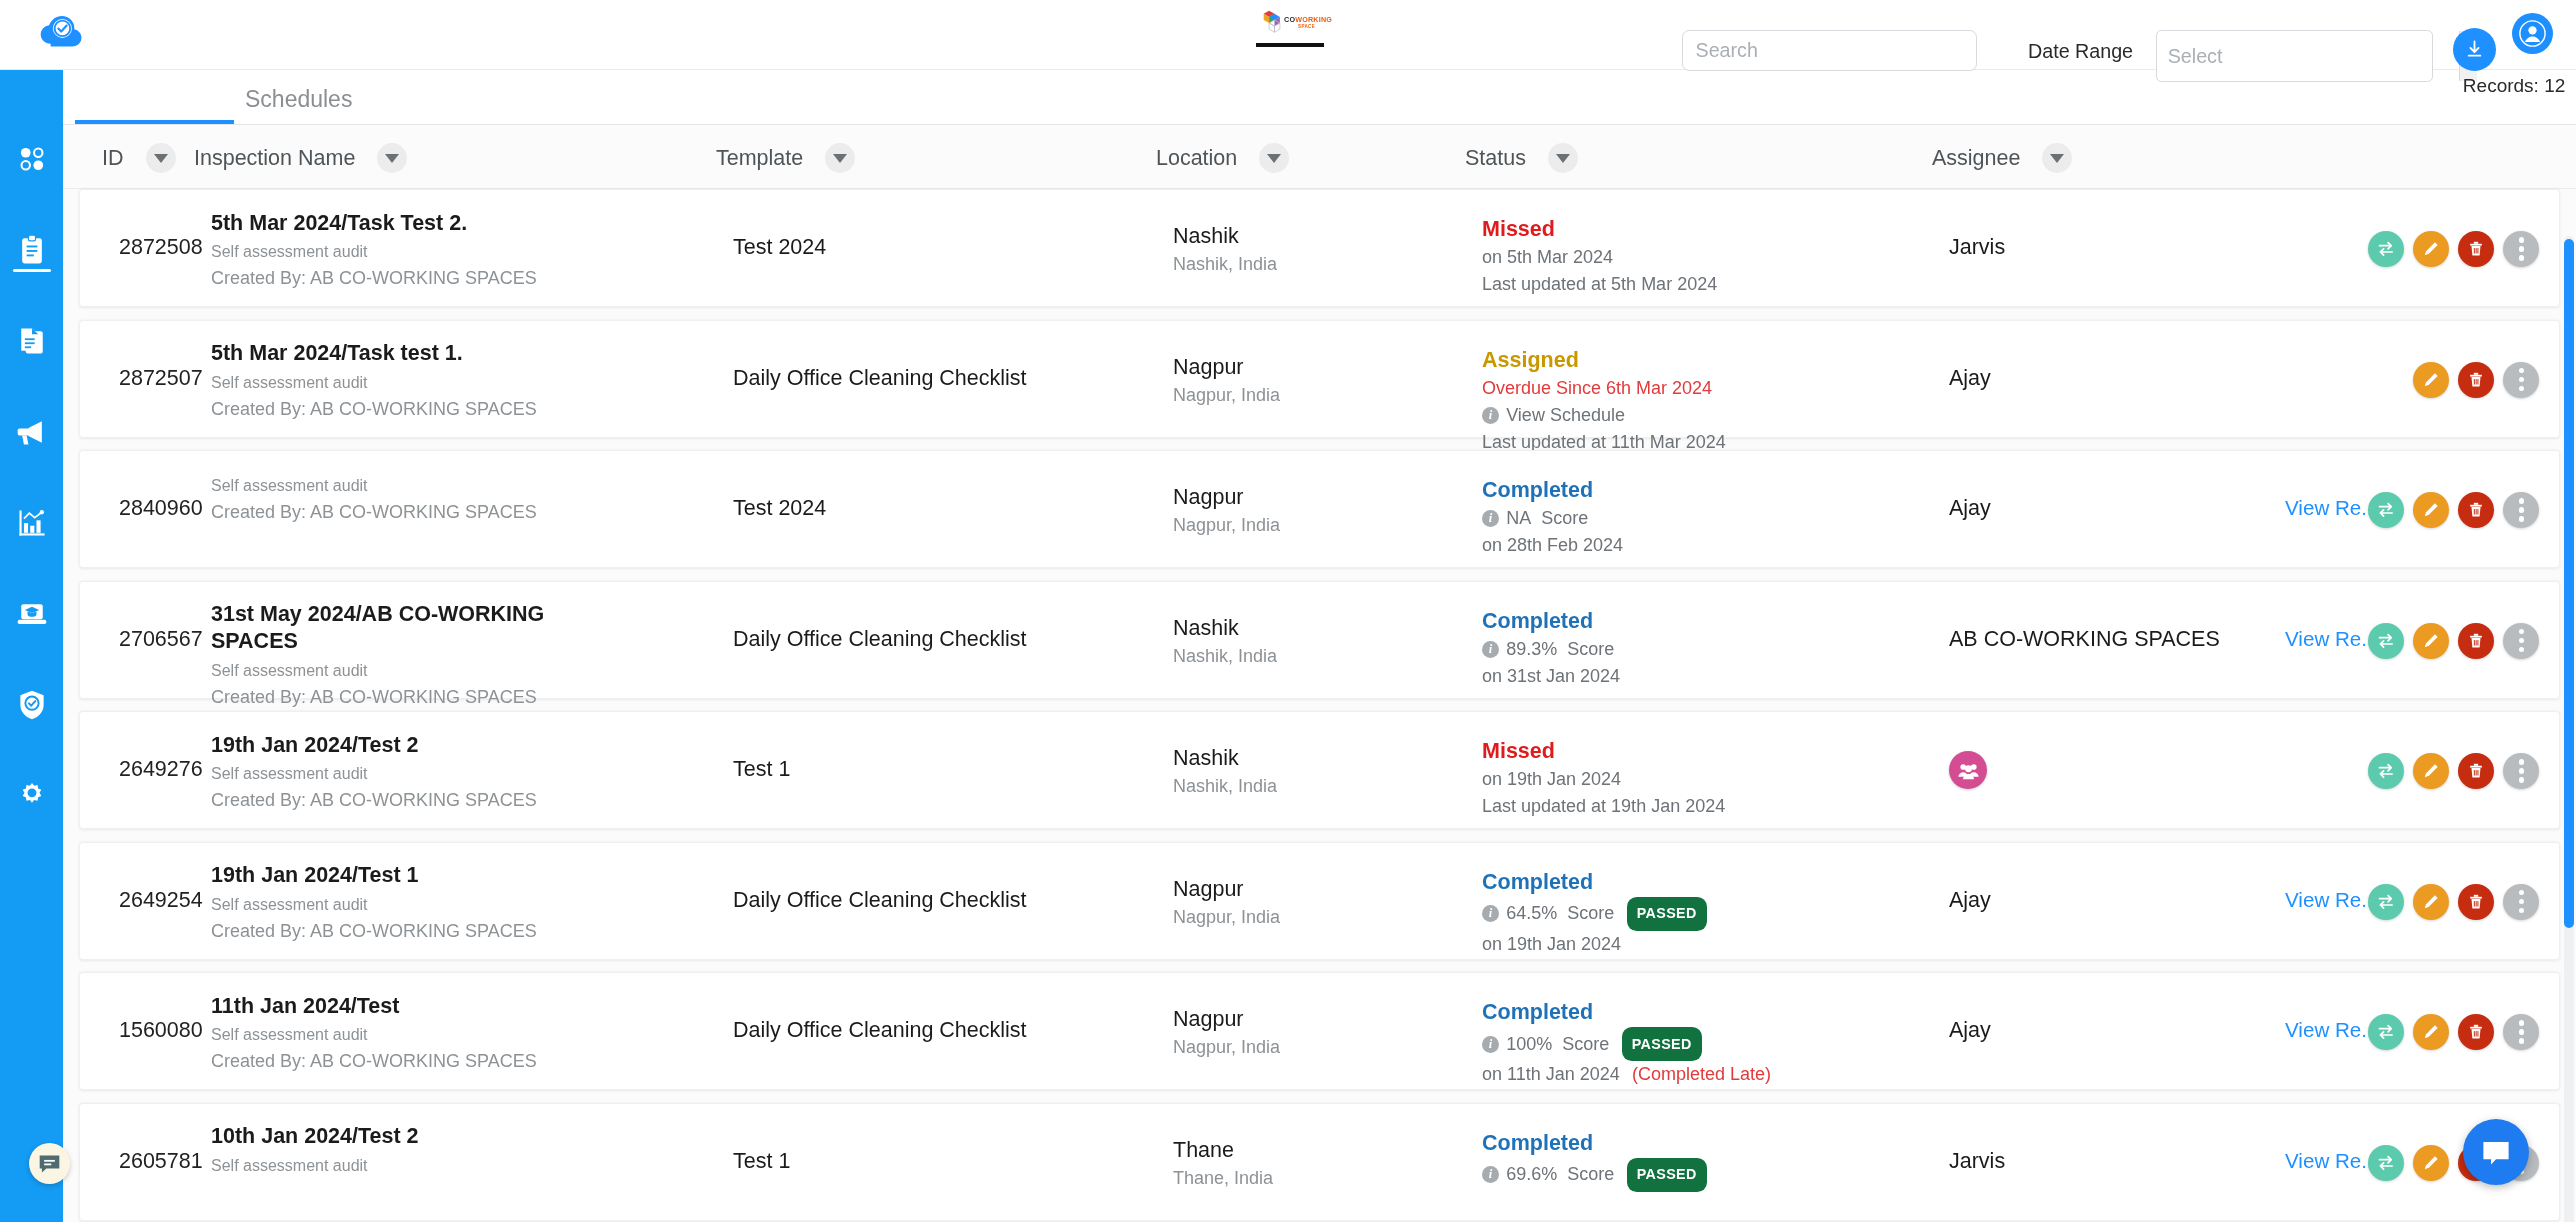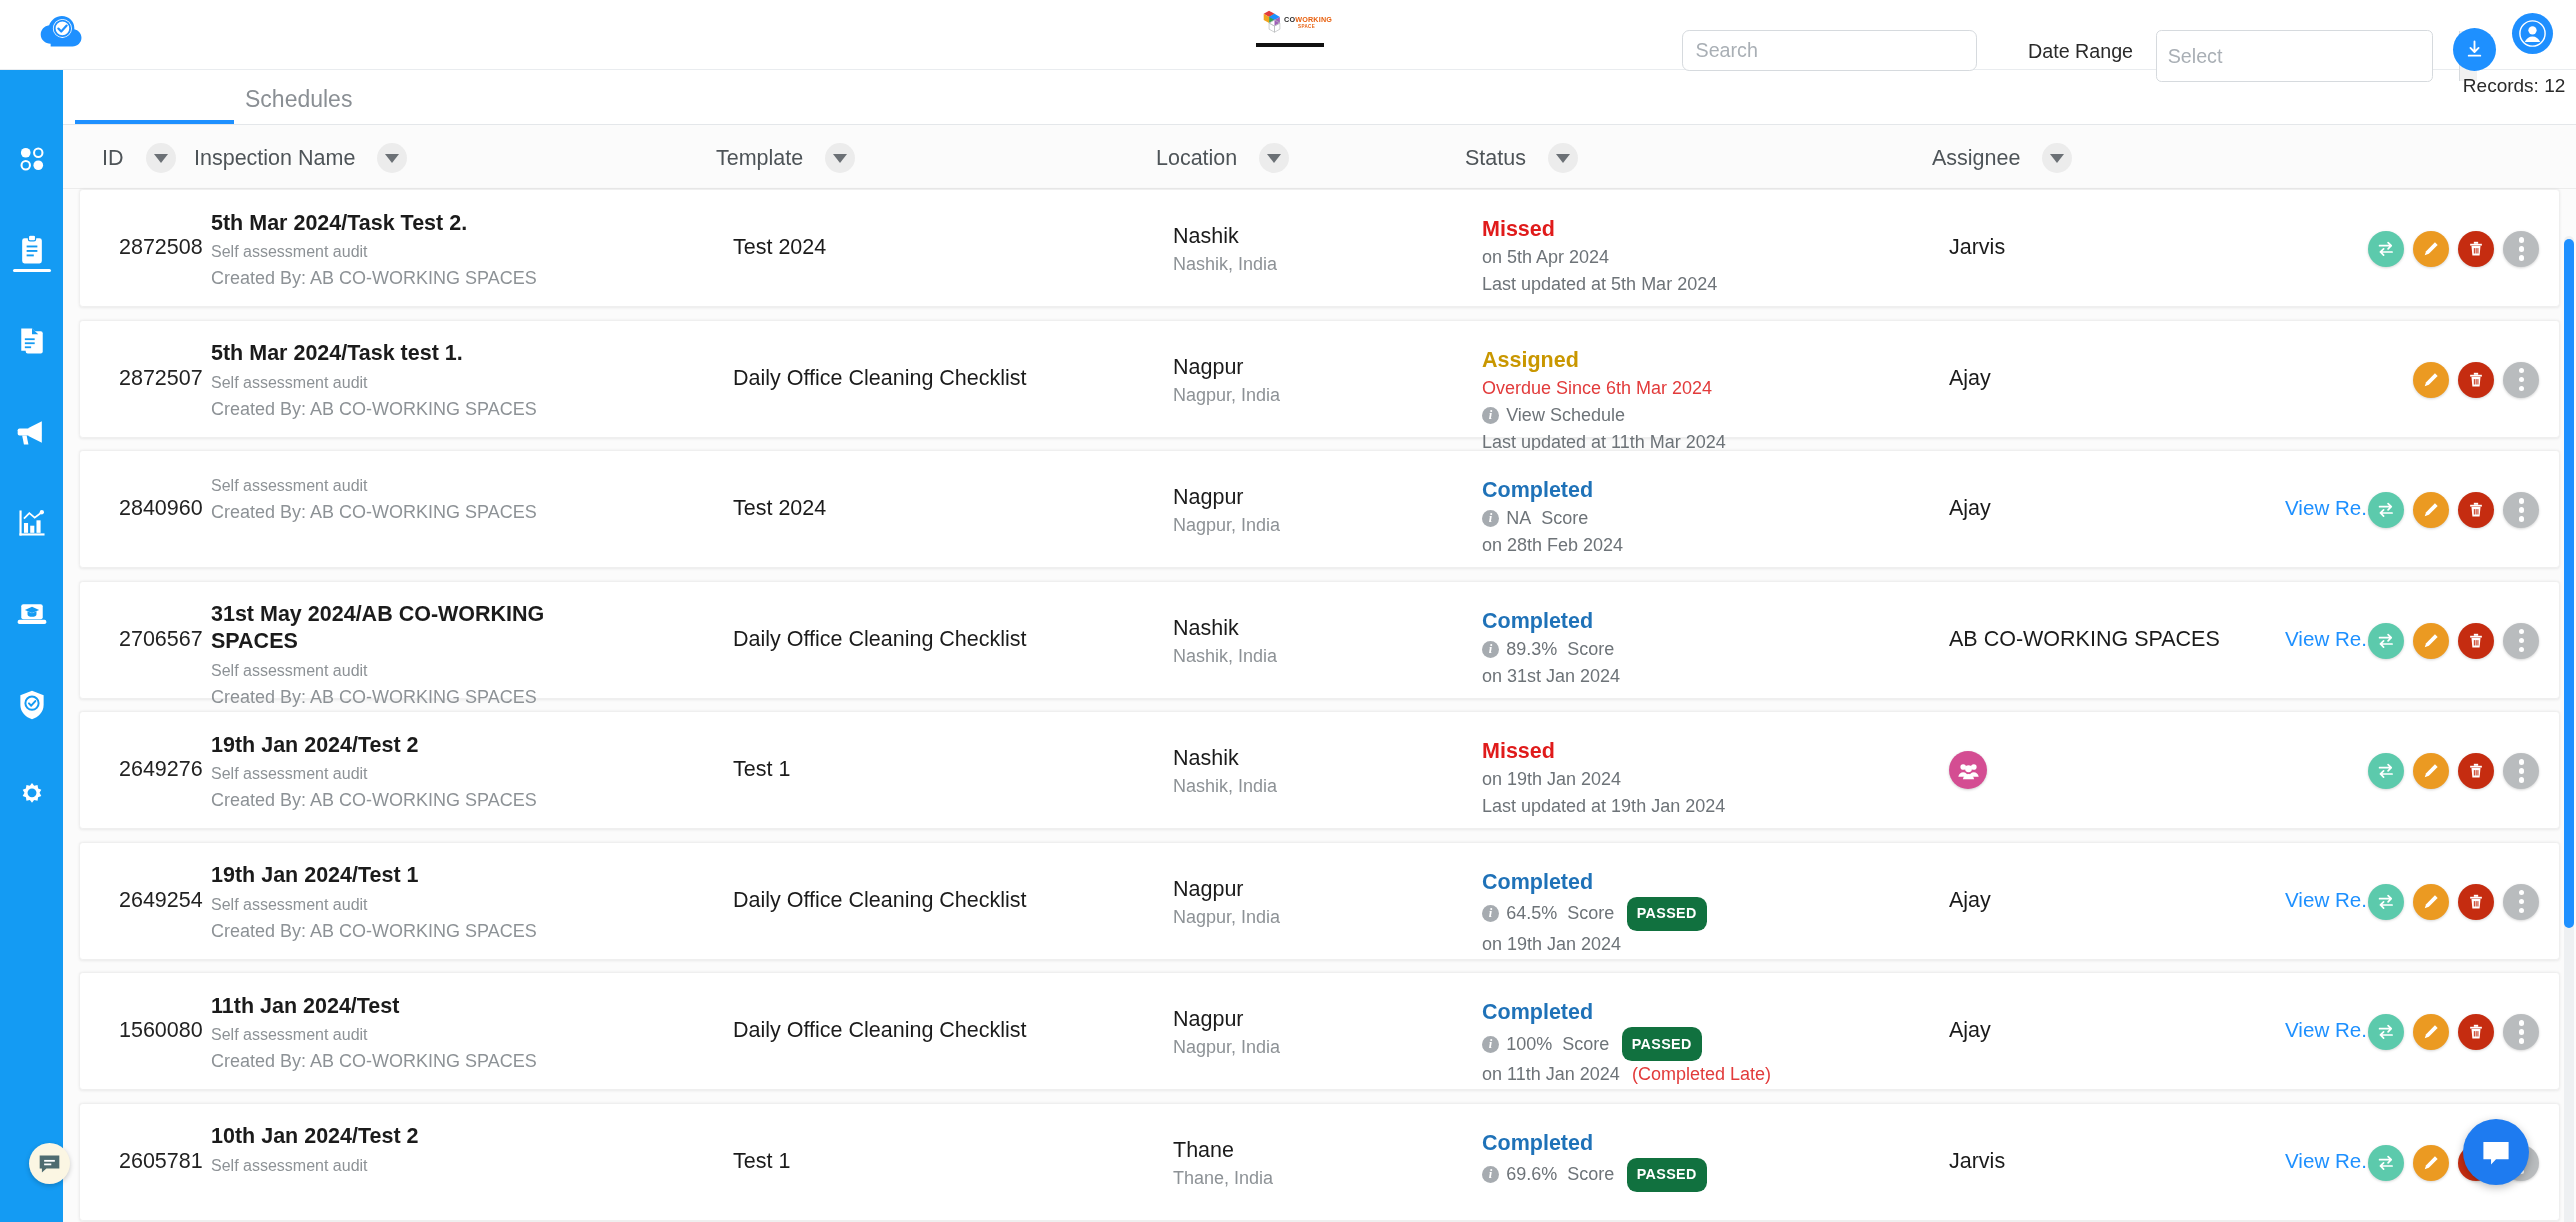--- a/index.html
+++ b/index.html
@@ -445,21 +445,21 @@
             <div class="nm-sub">Self assessment audit</div>
             <div class="nm-by">Created By: AB CO-WORKING SPACES</div>
           </div>
           <div class="cell c-tpl">Test 2024</div>
           <div class="cell c-loc">
             <div class="loc-main">Nashik</div>
             <div class="loc-sub">Nashik, India</div>
           </div>
           <div class="cell c-status">
             <div class="st-head st-red">Missed</div>
-            <div class="st-line">on 5th Apr 2024</div>
+            <div class="st-line">on 5th Mar 2024</div>
             <div class="st-line">Last updated at 5th Mar 2024</div>
           </div>
           <div class="cell c-assignee">Jarvis</div>
           <div class="actions">
             <span class="act act-swap">
               <svg width="19.7" height="19.7" viewBox="0 0 22 22">
                 <path d="M4 7.5h13M13.5 4l3.5 3.5-3.5 3.5" fill="none" stroke="#fff" stroke-width="1.9" stroke-linecap="round" stroke-linejoin="round"></path>
                 <path d="M18 14.5H5M8.5 11L5 14.5 8.5 18" fill="none" stroke="#fff" stroke-width="1.9" stroke-linecap="round" stroke-linejoin="round"></path>
               </svg>
             </span>

